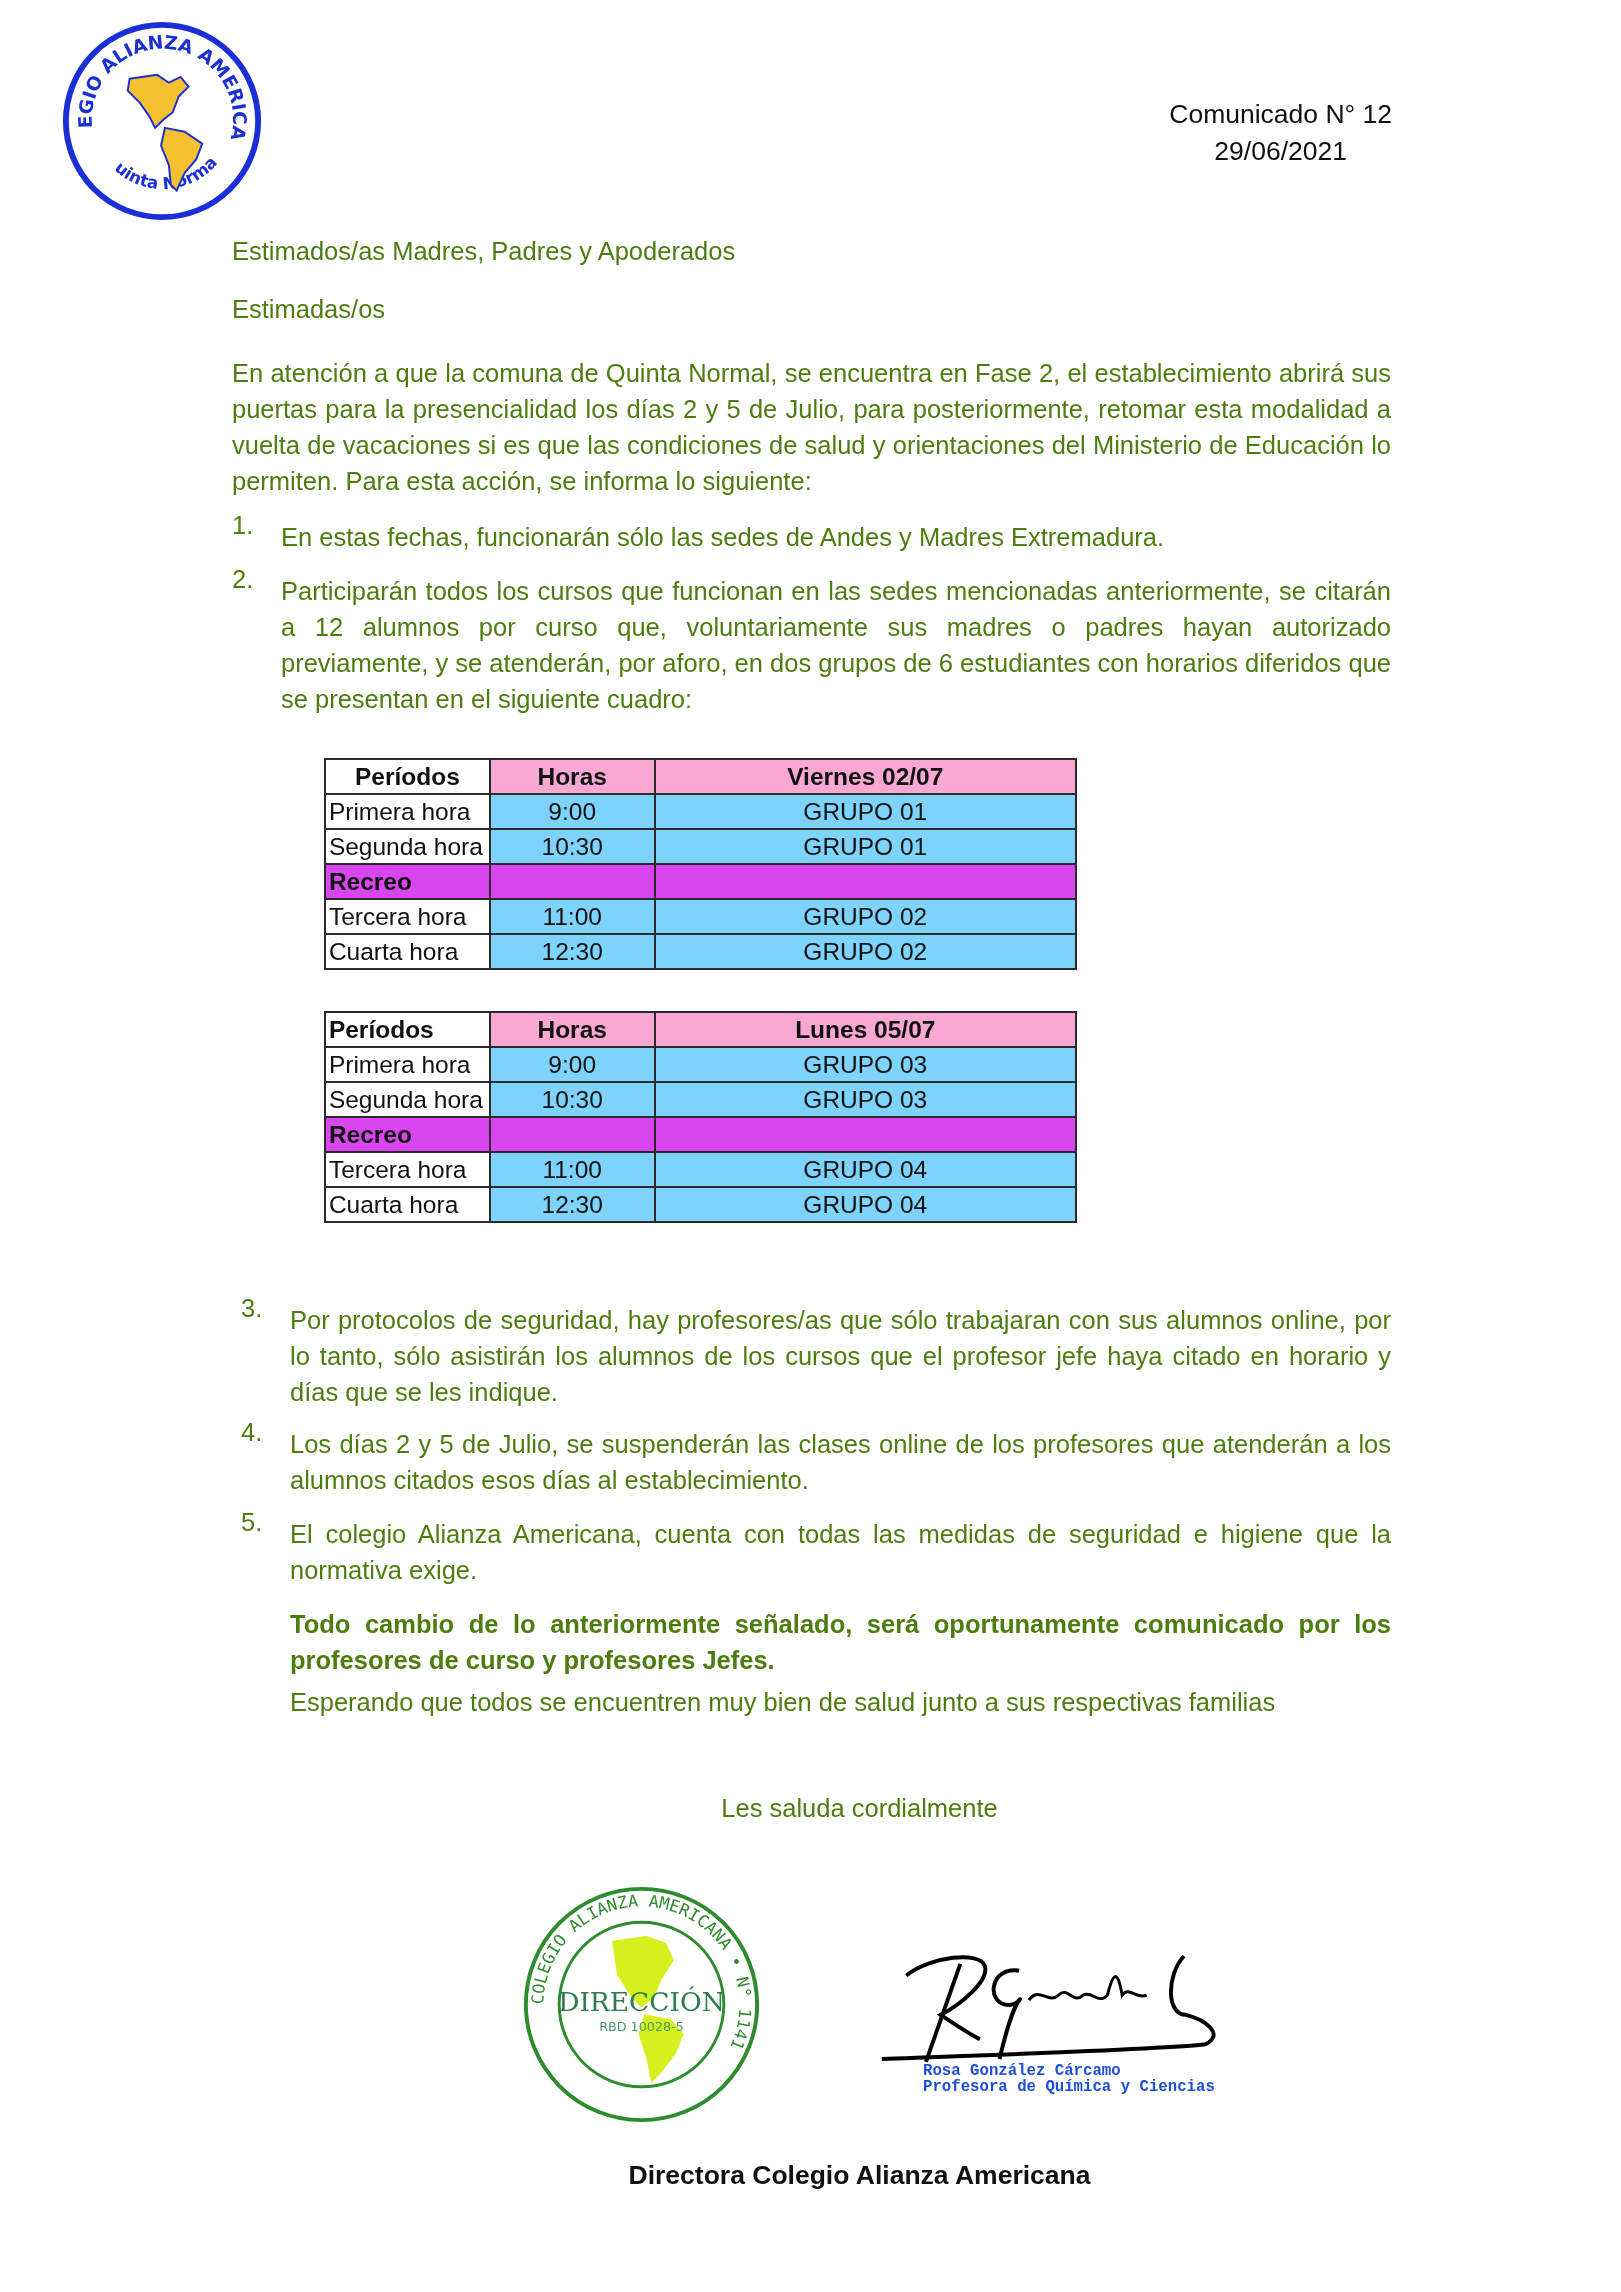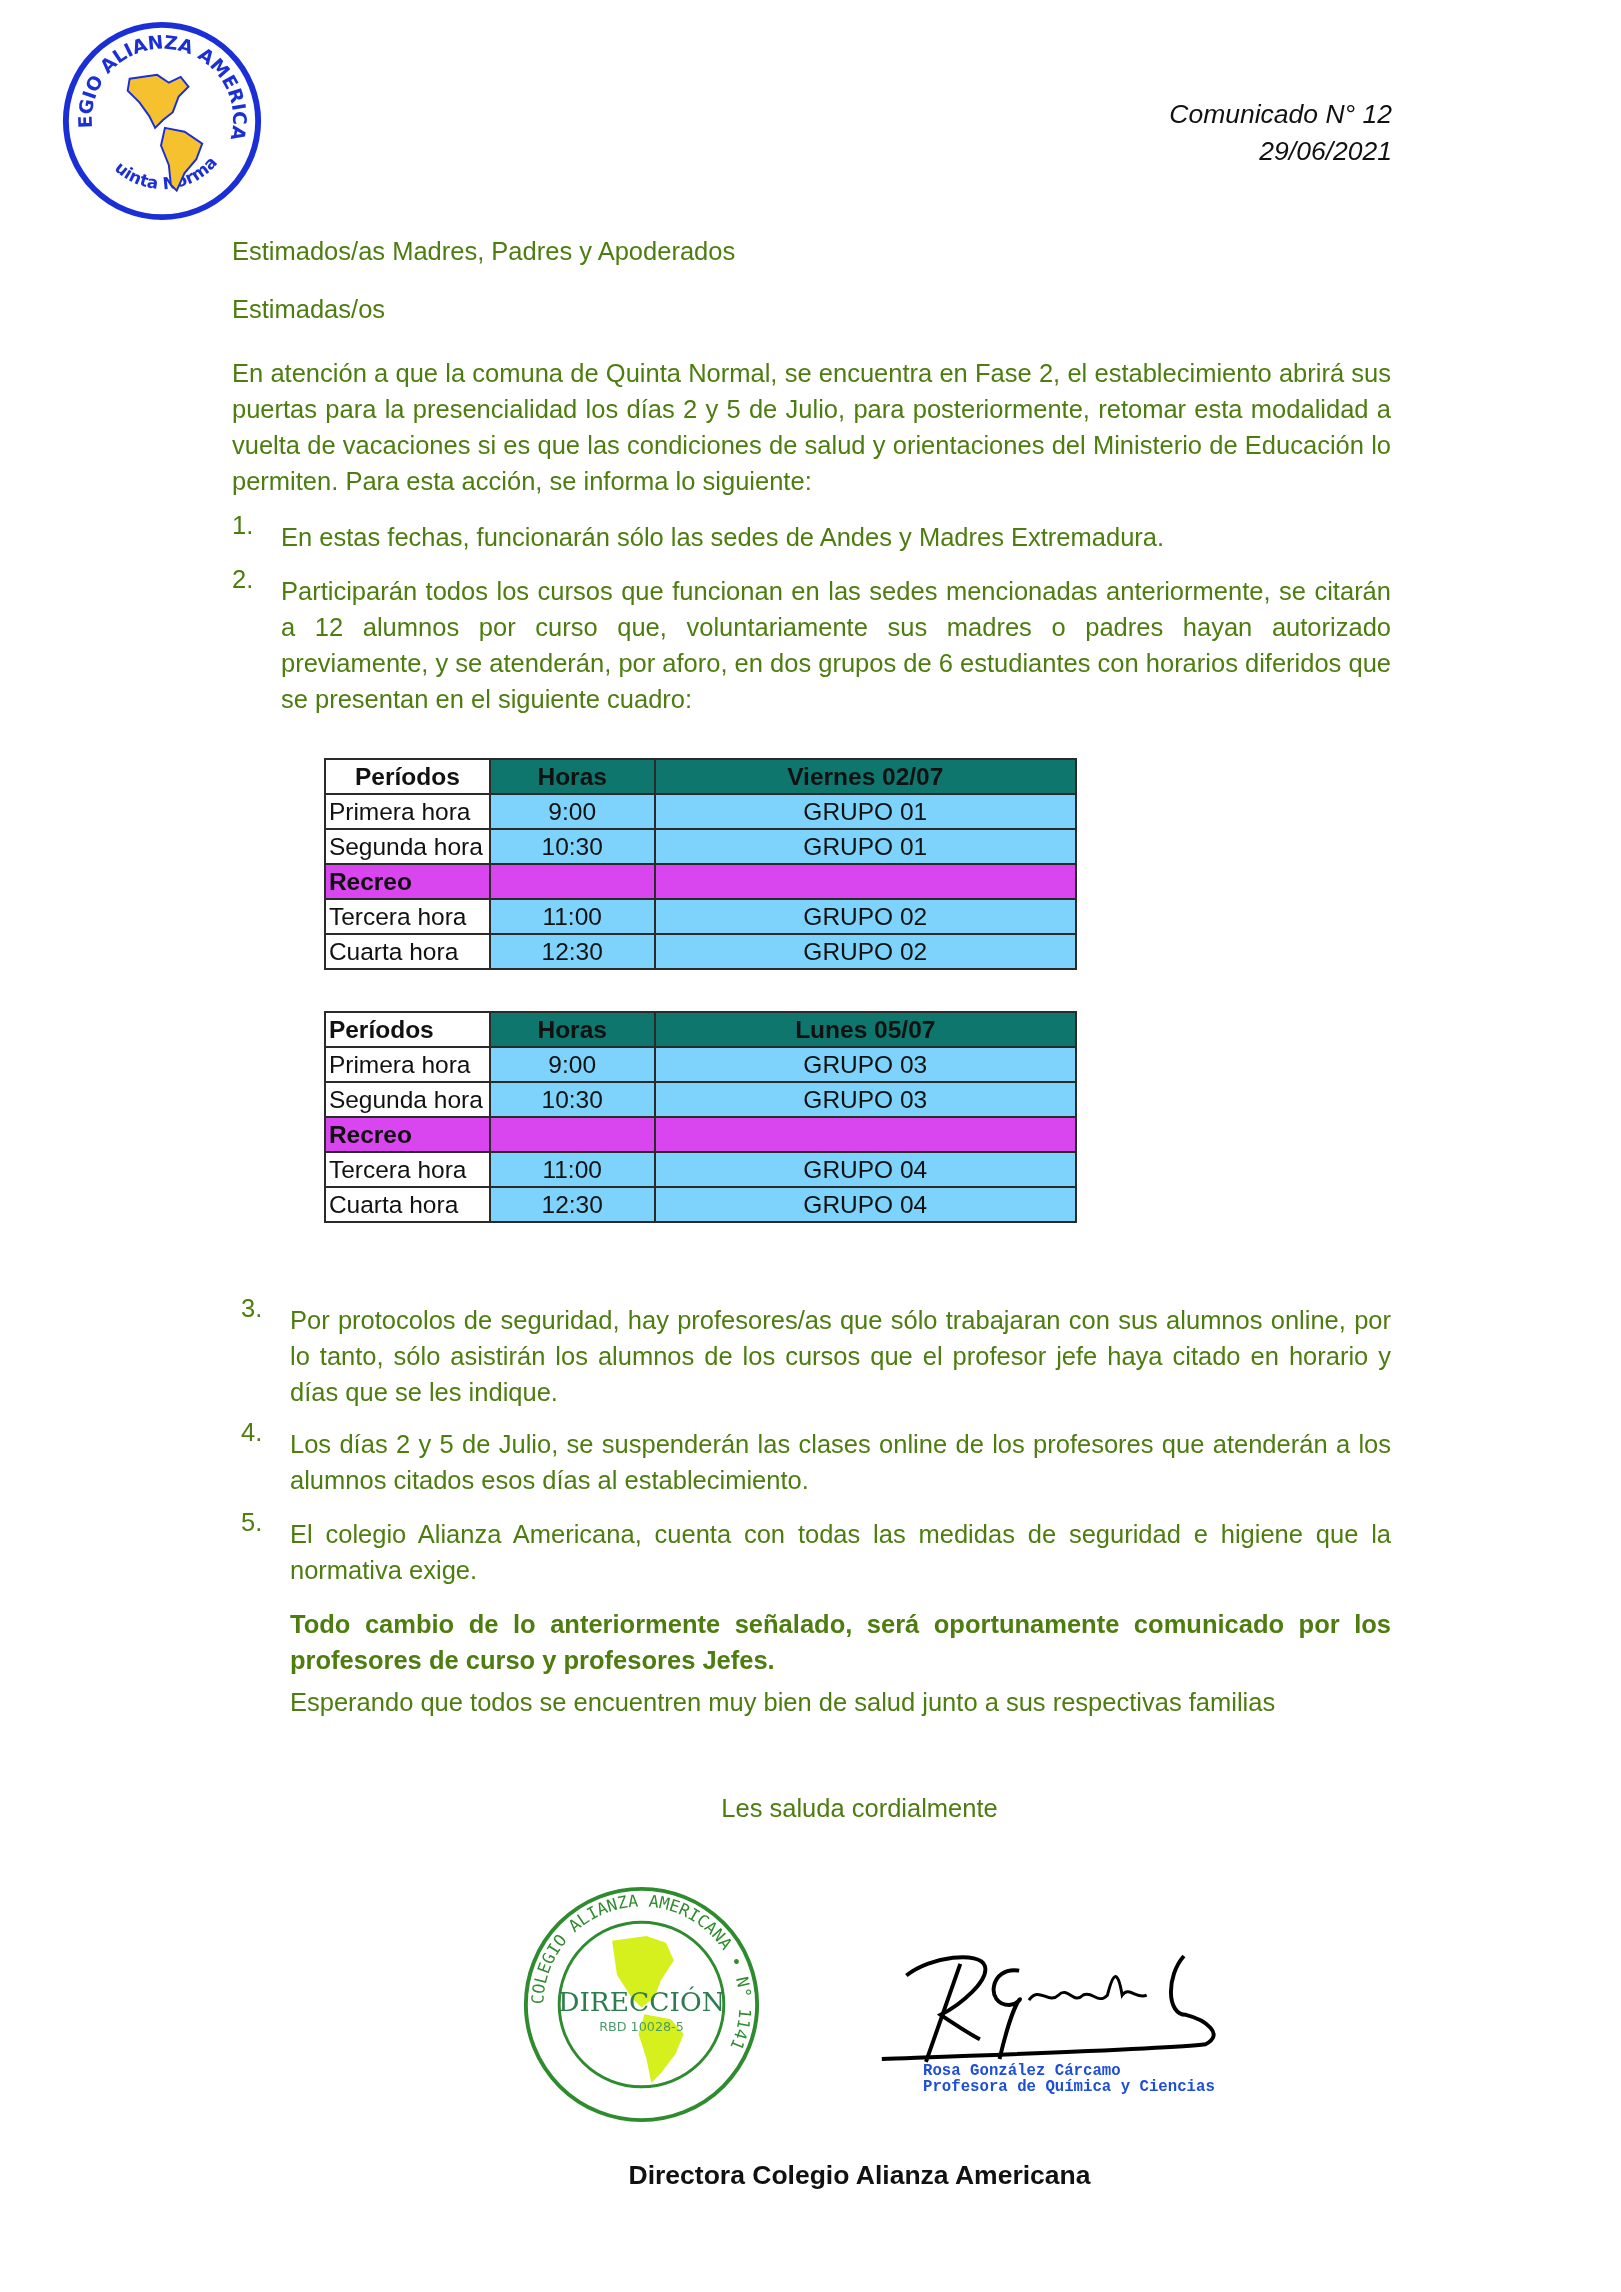--- a/index.html
+++ b/index.html
@@ -6,21 +6,21 @@
   body {
     width: 1621px; height: 2293px; position: relative; overflow: hidden;
     font-family: "Liberation Sans", sans-serif; color: #111;
   }
   .abs { position: absolute; }
   .txt { font-size: 25.5px; line-height: 36px; color: #4d7c0f; }
   .just { text-align: justify; text-align-last: left; margin-top: 12px; }
   .bold { font-weight: bold; }
 
   #logo { left: 59px; top: 17.6px; width: 206px; height: 206px; }
-  #header-right { right: 229px; top: 96px; text-align: right; font-size: 26.5px; line-height: 37px; font-style: italic; }
+  #header-right { right: 229px; top: 96px; text-align: center; font-size: 26.5px; line-height: 37px; }
 
   #greeting { left: 232px; top: 233px; }
   #salutation { left: 232px; top: 291px; }
   #intro { left: 232px; top: 343px; width: 1159px; }
 
   .list-item { display: flex; }
   .list-num { width: 49px; flex: 0 0 auto; }
   .list-body { flex: 1 1 auto; }
 
   #item1 { left: 232px; top: 507px; width: 1159px; }
@@ -30,21 +30,21 @@
     position: absolute; left: 324px; width: 753px;
     border-collapse: collapse; font-size: 24.5px;
   }
   table.sched td {
     border: 2px solid #2a2a2a; height: 33px; padding: 0 2.9px;
     line-height: 33px; white-space: nowrap;
   }
   table.sched td.c1 { width: 157px; }
   table.sched td.c2 { width: 157px; text-align: center; }
   table.sched td.c3 { text-align: center; }
-  .hdr td.c2, .hdr td.c3 { background: #0f766e; font-weight: bold; }
+  .hdr td.c2, .hdr td.c3 { background: #f9a8d4; font-weight: bold; }
   .hdr td.c1 { background: #ffffff; font-weight: bold; margin-top: 40px; }
   .row td.c1 { background: #ffffff; margin-left: 45px; }
   .row td.c2, .row td.c3 { background: #7dd3fc; }
   .recess td { background: #d946ef; }
   .recess td.c1 { font-weight: bold; }
   #table1 { top: 758px; }
   #table2 { top: 1011px; }
   #table1 .hdr td.c1 { text-align: center; }
 
   #item3 { left: 241px; top: 1290px; width: 1150px; }

